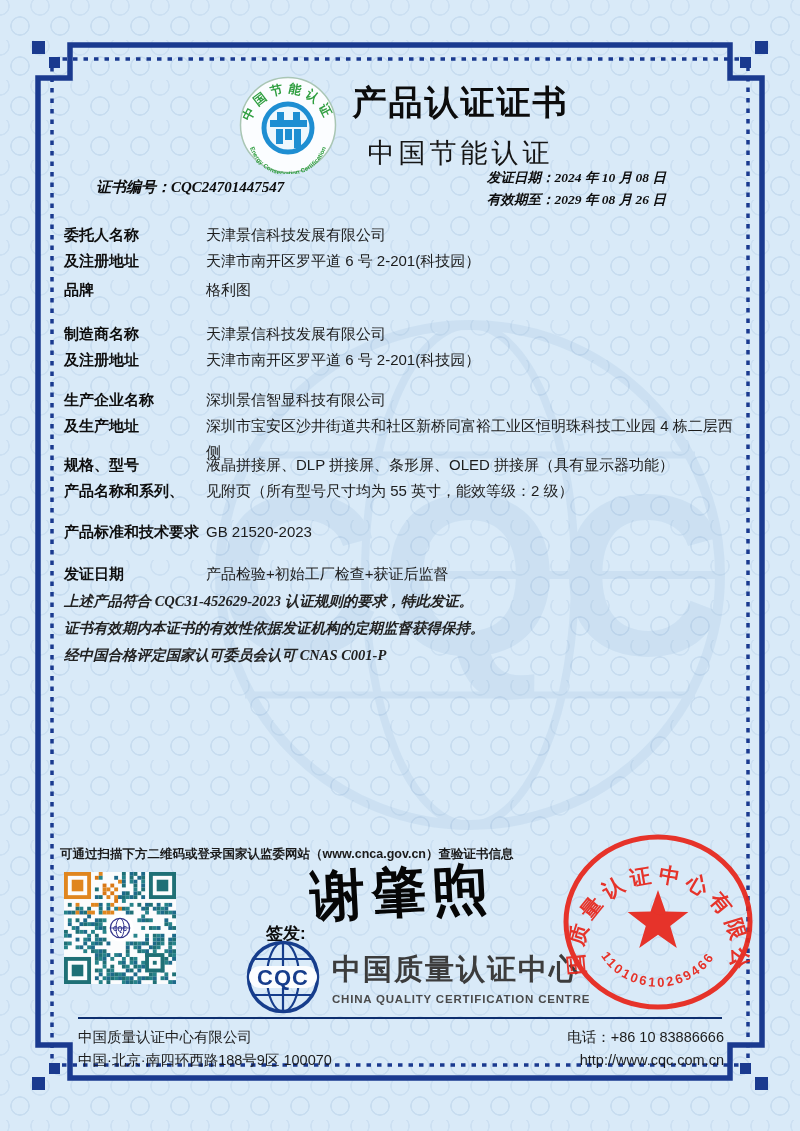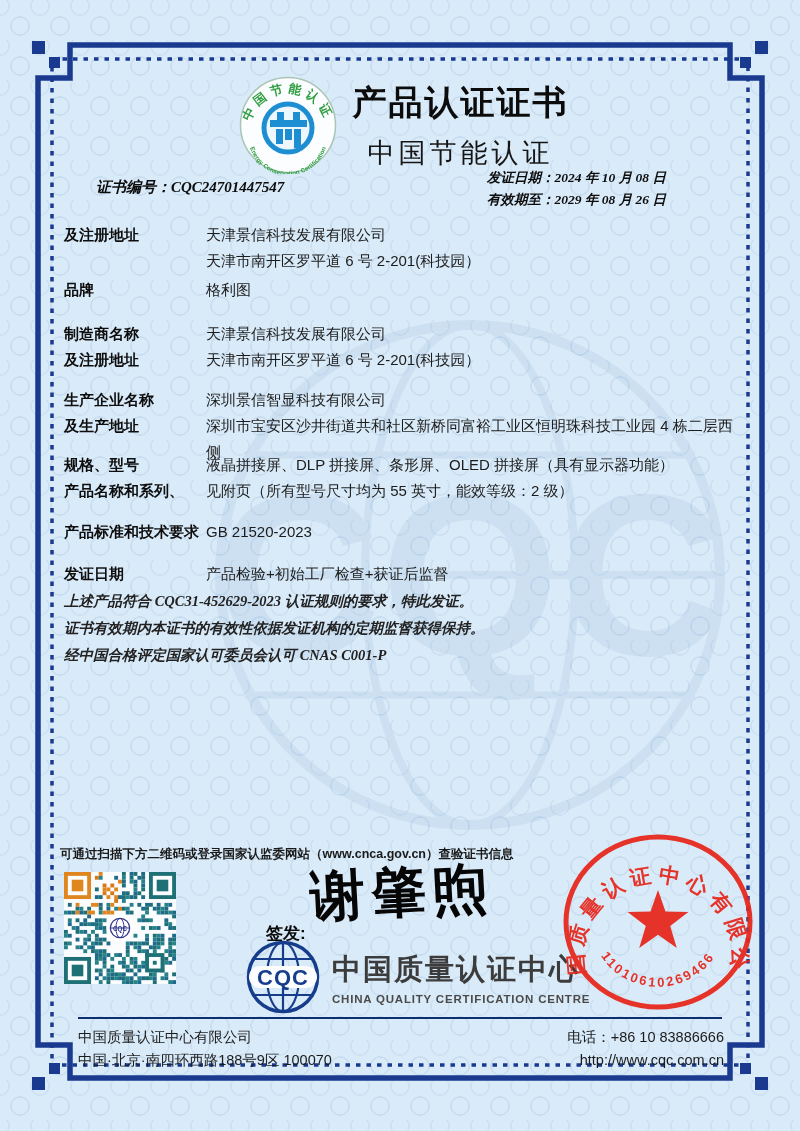--- a/index.html
+++ b/index.html
@@ -99,20 +99,21 @@
   <div class="abs certno kai">
     <span>证书编号：</span><span>CQC24701447547</span>
   </div>
   <div class="abs dates kai">
     <div><span>发证日期：</span><span>2024 年 10 月 08 日</span></div>
     <div><span>有效期至：</span><span>2029 年 08 月 26 日</span></div>
   </div>
 
   <div class="abs row" style="top:222px;">
     <div class="lbl">
+        <div>委托人名称</div>
         <div>及注册地址</div>
       </div>
     <div class="val">
         <div>天津景信科技发展有限公司</div>
         <div>天津市南开区罗平道 6 号 2-201(科技园）</div>
       </div>
   </div>
   <div class="abs row" style="top:277px;">
     <div class="lbl">
         <div>品牌</div>

